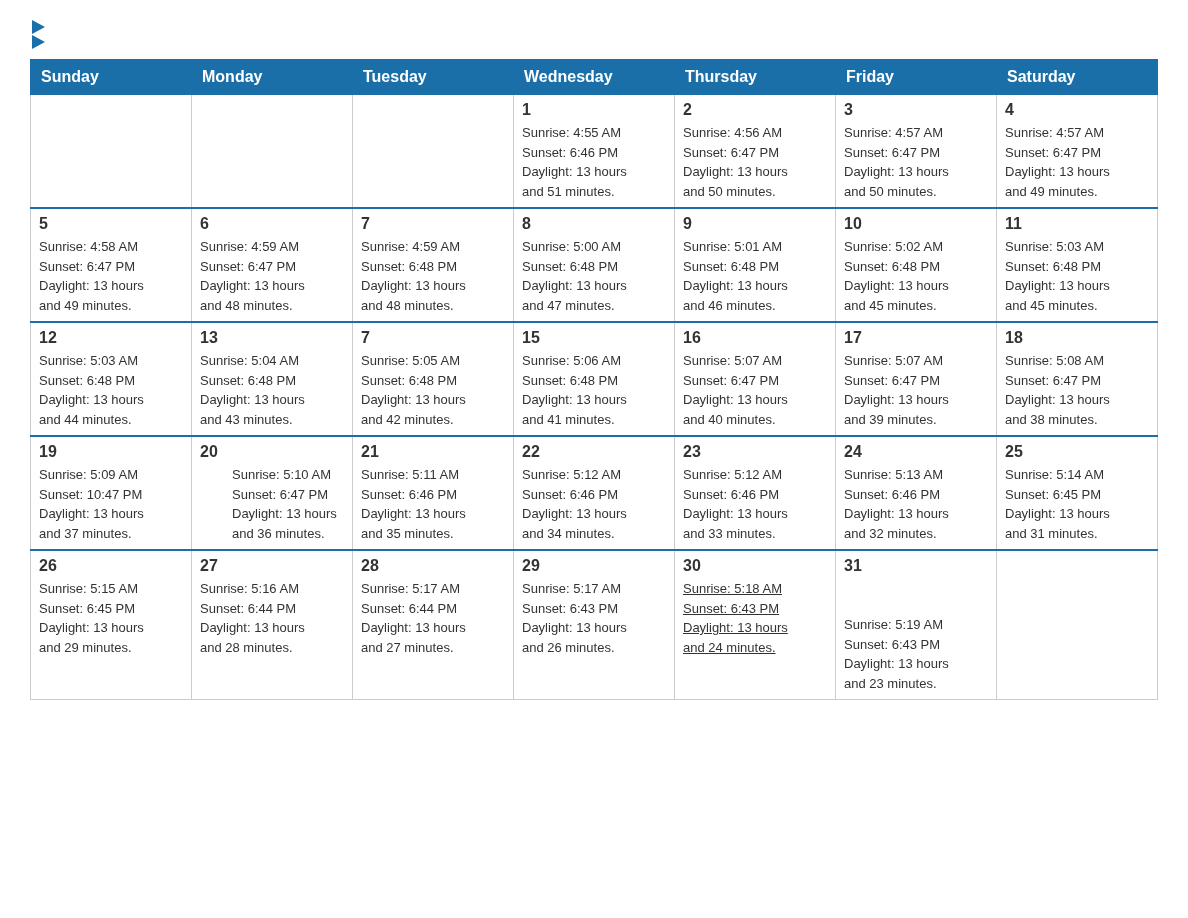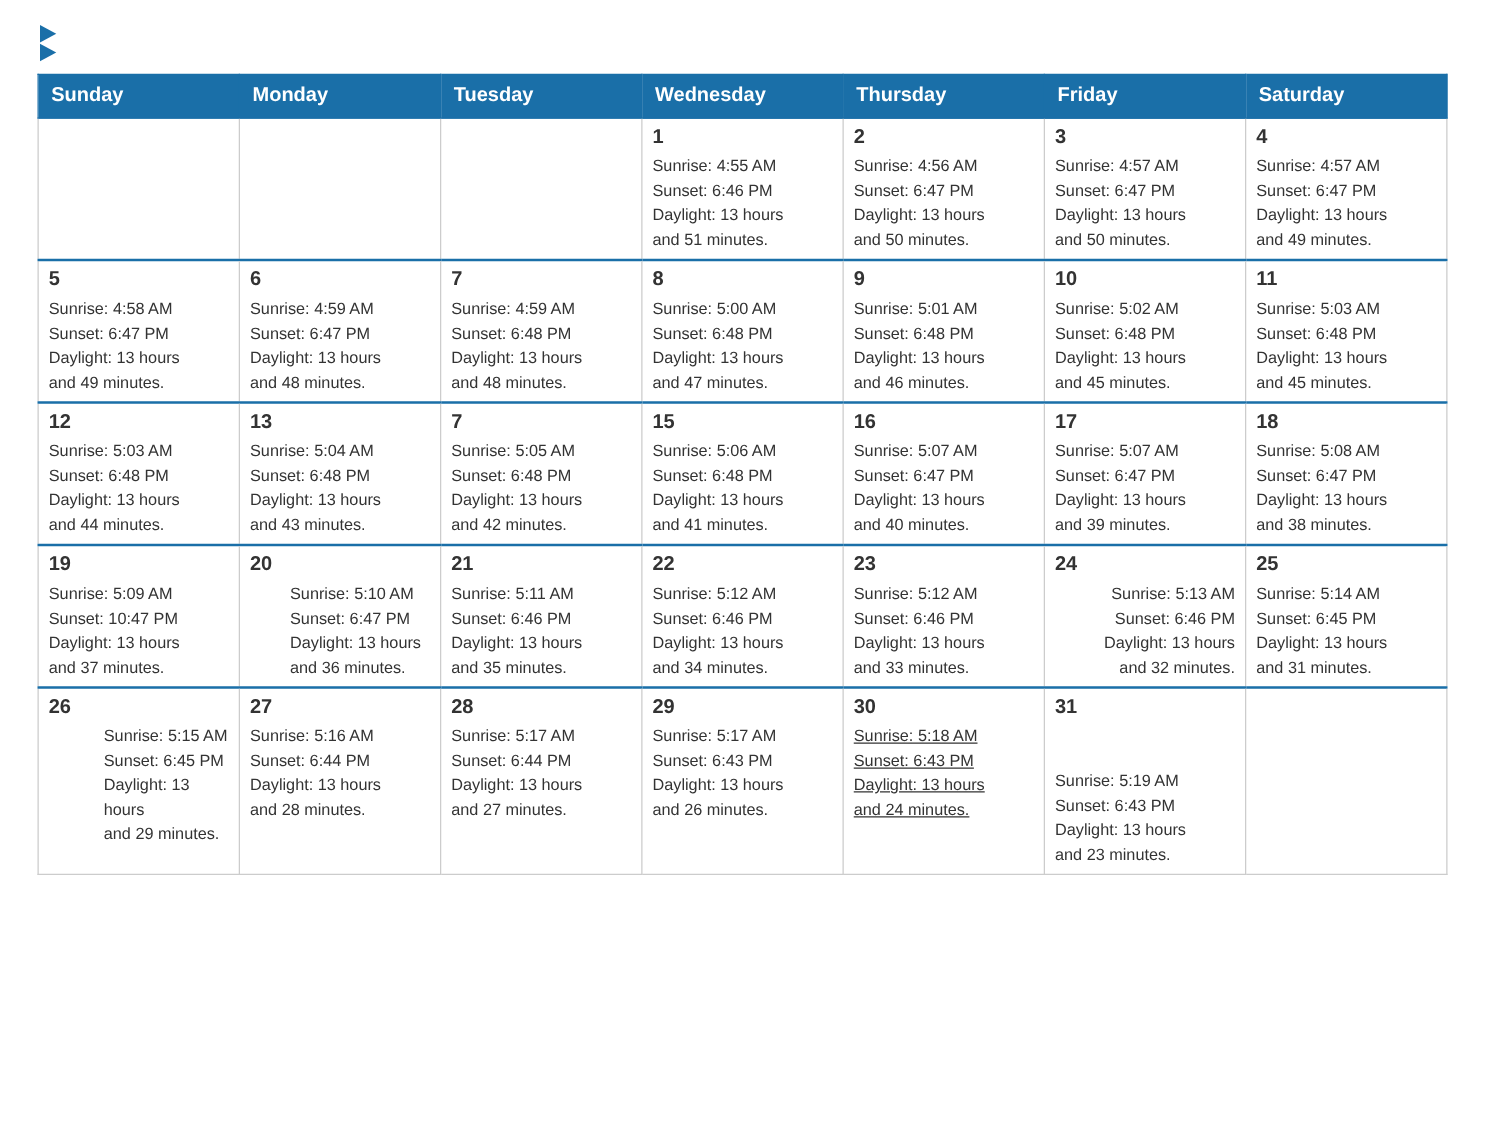--- a/index.html
+++ b/index.html
@@ -287,37 +287,37 @@
         </td>
         <td>
           <span class="day-number">23</span>
           <div class="day-info" style="white-space: pre-line;">Sunrise: 5:12 AM
 Sunset: 6:46 PM
 Daylight: 13 hours
 and 33 minutes.</div>
         </td>
         <td>
           <span class="day-number">24</span>
-          <div class="day-info" style="white-space: pre-line; text-align: right;">Sunrise: 5:13 AM
+          <div class="day-info" style="white-space: pre-line;">Sunrise: 5:13 AM
 Sunset: 6:46 PM
 Daylight: 13 hours
 and 32 minutes.</div>
         </td>
         <td>
           <span class="day-number">25</span>
           <div class="day-info" style="white-space: pre-line;">Sunrise: 5:14 AM
 Sunset: 6:45 PM
 Daylight: 13 hours
 and 31 minutes.</div>
         </td>
       </tr>
       <tr class="row-top-border">
         <td>
           <span class="day-number">26</span>
-          <div class="day-info" style="white-space: pre-line; margin-left: 44px;">Sunrise: 5:15 AM
+          <div class="day-info" style="white-space: pre-line;">Sunrise: 5:15 AM
 Sunset: 6:45 PM
 Daylight: 13 hours
 and 29 minutes.</div>
         </td>
         <td>
           <span class="day-number">27</span>
           <div class="day-info" style="white-space: pre-line;">Sunrise: 5:16 AM
 Sunset: 6:44 PM
 Daylight: 13 hours
 and 28 minutes.</div>

